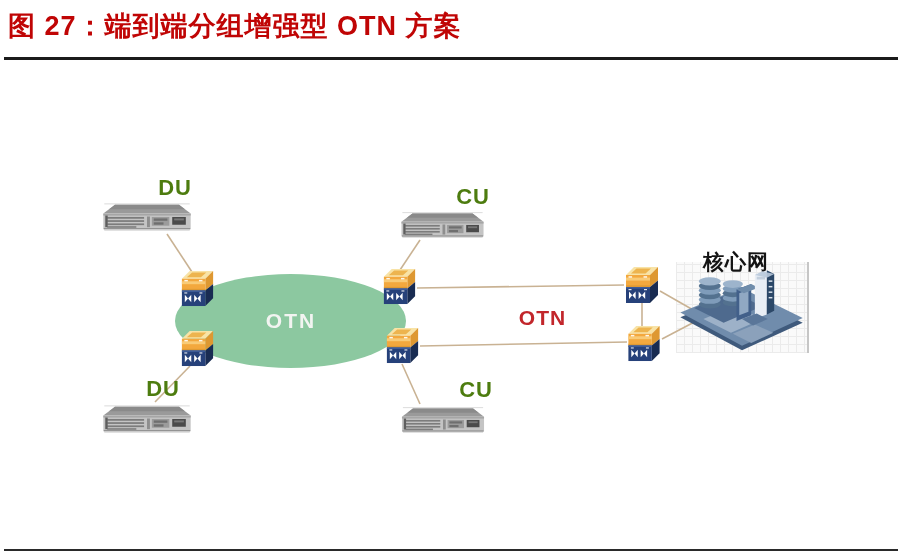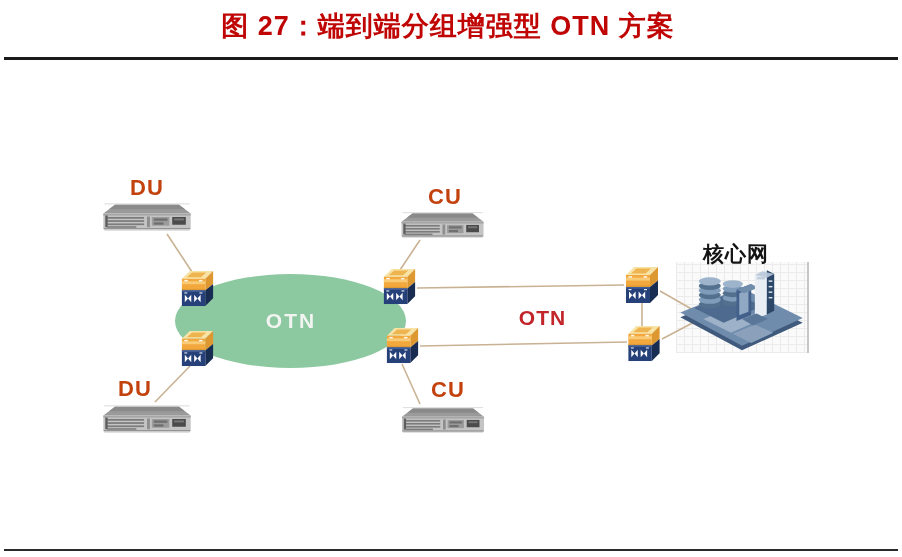--- a/index.html
+++ b/index.html
@@ -2,21 +2,21 @@
 <html><head>
 <meta charset="utf-8">
 <style>
   html,body{margin:0;padding:0;background:#ffffff;}
   .page{
     position:relative;width:902px;height:557px;background:#ffffff;overflow:hidden;
     font-family:"Liberation Sans","DejaVu Sans",sans-serif;
   }
   .fig-title{
     position:absolute;left:8px;top:8px;width:880px;
-    font-size:27px;font-weight:bold;color:#c00505;letter-spacing:1px;text-align:center;
+    font-size:27px;font-weight:bold;color:#c00505;letter-spacing:1px;
   }
   .title-rule{position:absolute;left:4px;top:57px;width:894px;height:3px;background:#1b1b1b;}
   .bottom-rule{position:absolute;left:4px;top:549px;width:894px;height:2px;background:#2a2a2a;}
   .watermark{
     position:absolute;right:8px;top:511px;
     font-size:26px;font-weight:bold;color:#ffffff;letter-spacing:1px;
     text-shadow:-2px 2px 0 #8f8f8f,1px 1px 0 #9e9e9e,-1px -1px 0 #d6d6d6,1px -1px 0 #cfcfcf;
   }
   .ring-ellipse{
     position:absolute;left:175px;top:274px;width:231px;height:94px;
@@ -24,25 +24,25 @@
   }
   .ring-label{
     position:absolute;left:250px;top:309px;width:82px;text-align:center;
     font-size:21px;font-weight:bold;color:#f2f4f1;letter-spacing:2px;
   }
   .link-label{
     position:absolute;left:500px;top:306px;width:85px;text-align:center;
     font-size:21px;font-weight:bold;letter-spacing:1px;
   }
   .core-label{
-    position:absolute;left:686px;top:240px;width:100px;text-align:center;
+    position:absolute;left:686px;top:248px;width:100px;text-align:center;
     font-size:21px;font-weight:bold;color:#141414;letter-spacing:1px;
   }
   .node-label{
-    position:absolute;text-align:center;font-size:22px;font-weight:bold;color:#c2410c;
+    position:absolute;text-align:right;font-size:22px;font-weight:bold;color:#4d7c0f;
     width:90px;letter-spacing:1px;
   }
   .grid-panel{
     position:absolute;left:676px;top:262px;width:131px;height:91px;
     background:
       repeating-linear-gradient(0deg,#ebebeb 0 1px,transparent 1px 8px),
       repeating-linear-gradient(90deg,#ebebeb 0 1px,transparent 1px 8px),
       #fafafa;
     border-right:2px solid #c6c6c6;
   }

